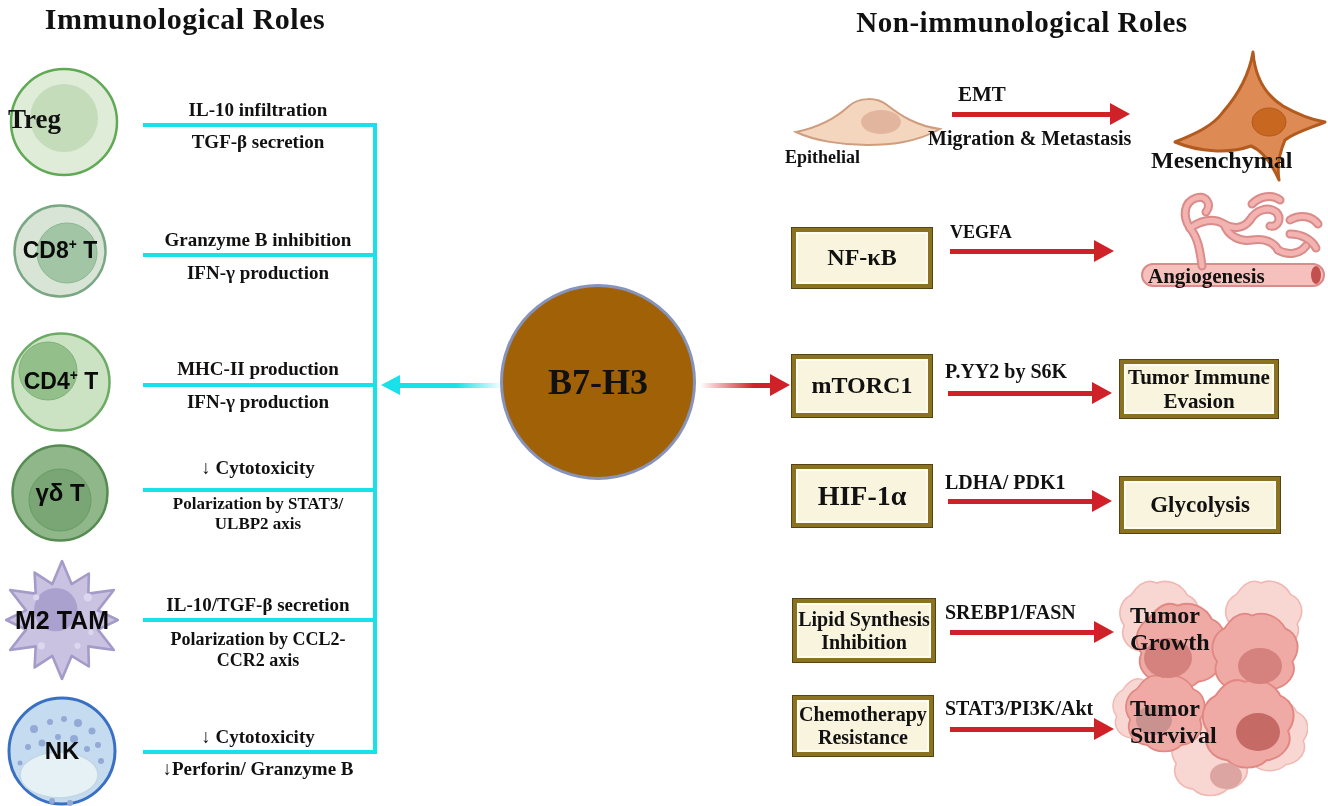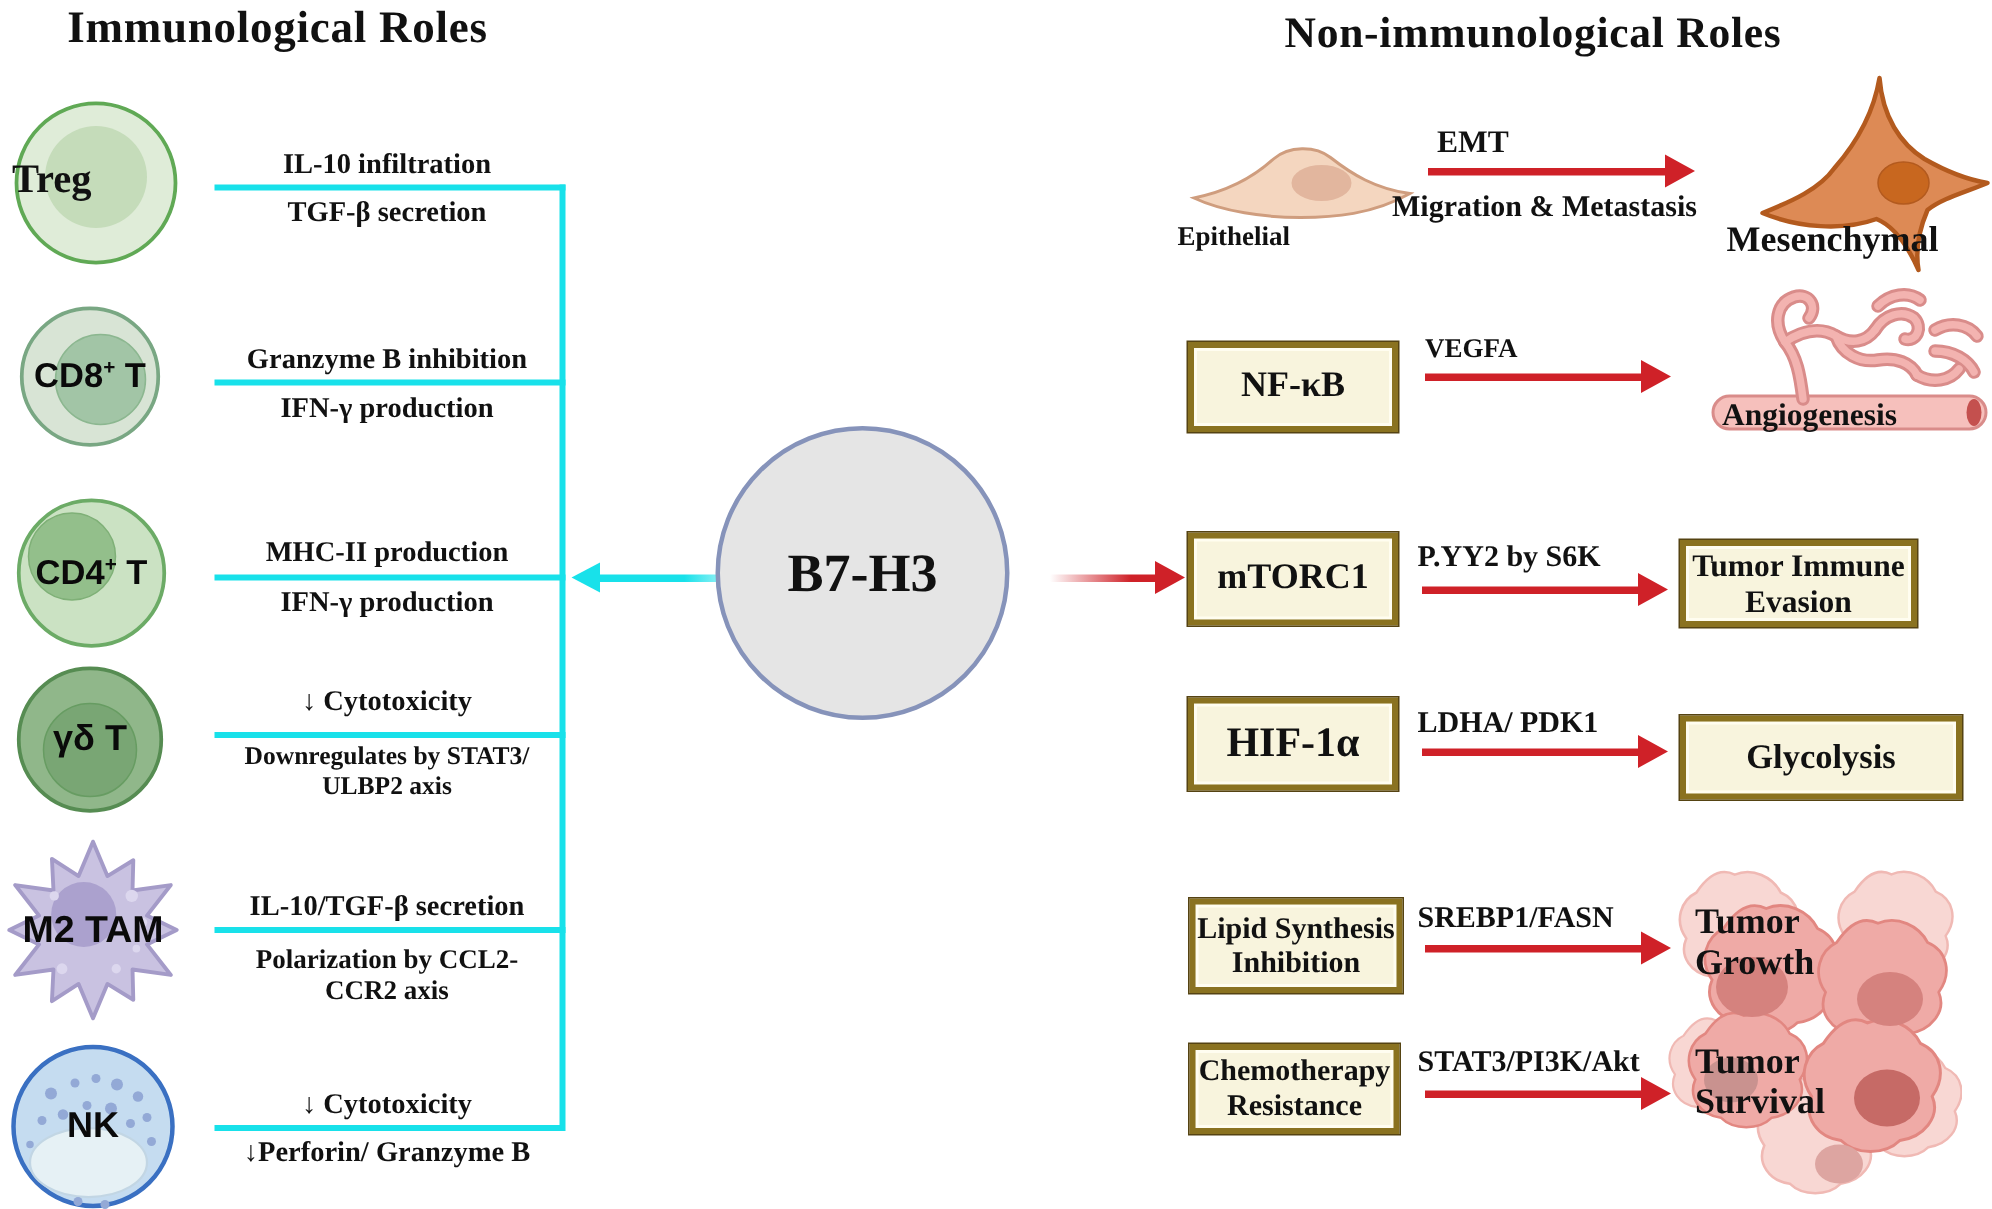--- a/index.html
+++ b/index.html
@@ -18,22 +18,22 @@
   .chead{position:absolute;width:0;height:0;border-top:10px solid transparent;border-bottom:10px solid transparent;border-right:19px solid #18e1ea;}
   
   .rshaft{position:absolute;height:5px;background:#cf2128;}
   .rshaft-fade{position:absolute;height:5px;background:linear-gradient(to right,rgba(207,33,40,0),#cf2128 75%);}
   .rhead{position:absolute;width:0;height:0;border-top:11px solid transparent;border-bottom:11px solid transparent;border-left:20px solid #cf2128;}
   
   .gbox{position:absolute;box-sizing:border-box;background:#f8f4dd;border:4px solid #8a7220;
         outline:1px solid #554312;box-shadow:inset 0 0 0 2px #fffdf0;
         display:flex;align-items:center;justify-content:center;text-align:center;
         font-family:"Liberation Serif",serif;font-weight:bold;color:#111;line-height:1.15;}
-  .b7circle{position:absolute;left:477px;top:284px;width:190px;height:190px;border-radius:50%;
-        background:#e5e5e5;border:3px solid #8693ba;display:flex;align-items:center;justify-content:center;
+  .b7circle{position:absolute;left:500px;top:284px;width:190px;height:190px;border-radius:50%;
+        background:#a16207;border:3px solid #8693ba;display:flex;align-items:center;justify-content:center;
         font-weight:bold;font-size:36px;}
 </style>
 </head>
 <body>
 
 <div id="canvas">
 
   <div class="abs ttl" style="left:25px;top:2px;width:320px;">Immunological Roles</div>
   <div class="abs ttl" style="left:852px;top:6px;width:340px;font-size:29px;">Non-immunological Roles</div>
 
@@ -109,21 +109,21 @@
   <div class="abs lbl" style="left:138px;top:99px;width:240px;font-size:19px;">IL-10 infiltration</div>
   <div class="abs lbl" style="left:138px;top:131px;width:240px;font-size:19px;">TGF-β secretion</div>
 
   <div class="abs lbl" style="left:138px;top:229px;width:240px;font-size:19px;">Granzyme B inhibition</div>
   <div class="abs lbl" style="left:138px;top:262px;width:240px;font-size:19px;">IFN-γ production</div>
 
   <div class="abs lbl" style="left:138px;top:358px;width:240px;font-size:19px;">MHC-II production</div>
   <div class="abs lbl" style="left:138px;top:391px;width:240px;font-size:19px;">IFN-γ production</div>
 
   <div class="abs lbl" style="left:138px;top:457px;width:240px;font-size:19px;">↓ Cytotoxicity</div>
-  <div class="abs lbl pre" style="left:138px;top:494px;width:240px;font-size:17px;">Downregulates by STAT3/
+  <div class="abs lbl pre" style="left:138px;top:494px;width:240px;font-size:17px;">Polarization by STAT3/
 ULBP2 axis</div>
 
   <div class="abs lbl" style="left:138px;top:594px;width:240px;font-size:19px;">IL-10/TGF-β secretion</div>
   <div class="abs lbl pre" style="left:138px;top:629px;width:240px;font-size:18px;">Polarization by  CCL2-
 CCR2 axis</div>
 
   <div class="abs lbl" style="left:138px;top:726px;width:240px;font-size:19px;">↓ Cytotoxicity</div>
   <div class="abs lbl" style="left:138px;top:758px;width:240px;font-size:19px;">↓Perforin/ Granzyme B</div>
 
   <div class="b7circle">B7-H3</div>
@@ -184,21 +184,21 @@
   <div class="abs serif-lab" style="left:945px;top:360px;width:170px;font-size:20px;">P.YY2 by S6K</div>
   <div class="rshaft" style="left:948px;top:391px;width:146px;"></div>
   <div class="rhead" style="left:1092px;top:382px;"></div>
   <div class="gbox pre" style="left:1120px;top:360px;width:158px;height:58px;font-size:21px;">Tumor Immune
 Evasion</div>
 
   <div class="gbox" style="left:792px;top:465px;width:140px;height:62px;font-size:28px;">HIF-1α</div>
   <div class="abs serif-lab" style="left:945px;top:471px;width:170px;font-size:20px;">LDHA/ PDK1</div>
   <div class="rshaft" style="left:948px;top:499px;width:146px;"></div>
   <div class="rhead" style="left:1092px;top:490px;"></div>
-  <div class="gbox" style="left:1120px;top:477px;width:188px;height:56px;font-size:23px;">Glycolysis</div>
+  <div class="gbox" style="left:1120px;top:477px;width:160px;height:56px;font-size:23px;">Glycolysis</div>
 
   <svg class="abs" style="left:1108px;top:578px;" width="200" height="228" viewBox="0 0 200 228">
     <defs>
       <path id="tcell" d="M50,6 C64,0 80,8 86,20 C100,26 104,42 94,56 C100,70 88,84 72,86 C62,96 42,96 32,86 C16,84 6,70 12,56 C2,42 8,26 20,20 C28,8 38,0 50,6 Z"></path>
     </defs>
     <g fill="#f8d7d3" stroke="#f0b9b4" stroke-width="2">
       <use href="#tcell" transform="translate(6,0) scale(0.85)"></use>
       <use href="#tcell" transform="translate(112,0) scale(0.82)"></use>
       <use href="#tcell" transform="translate(120,118) scale(0.80)"></use>
       <use href="#tcell" transform="translate(58,138) scale(0.85)"></use>

